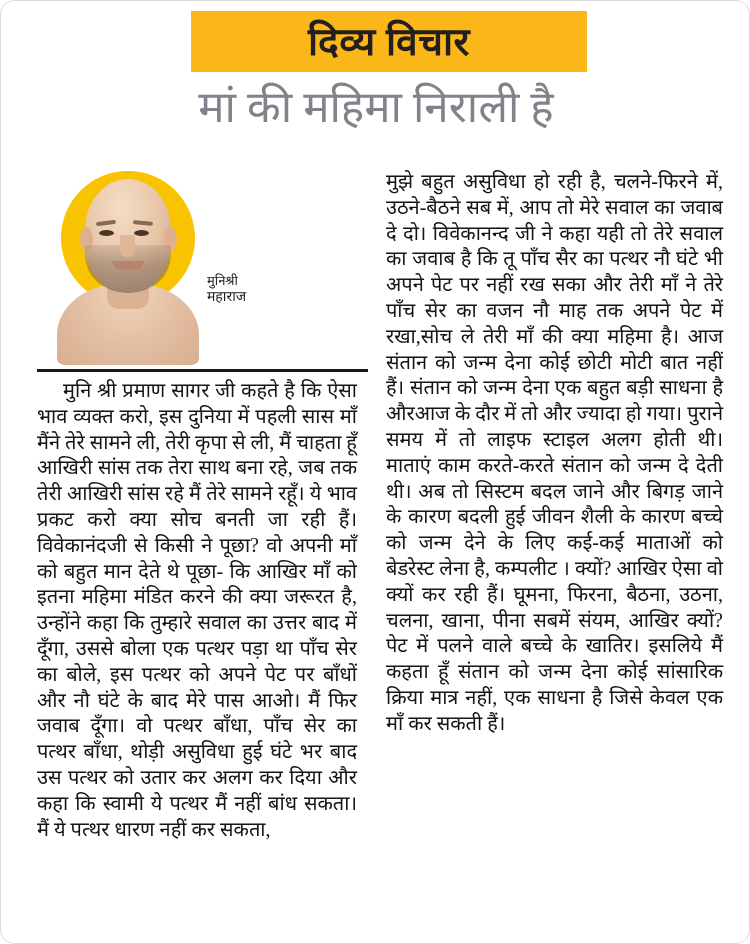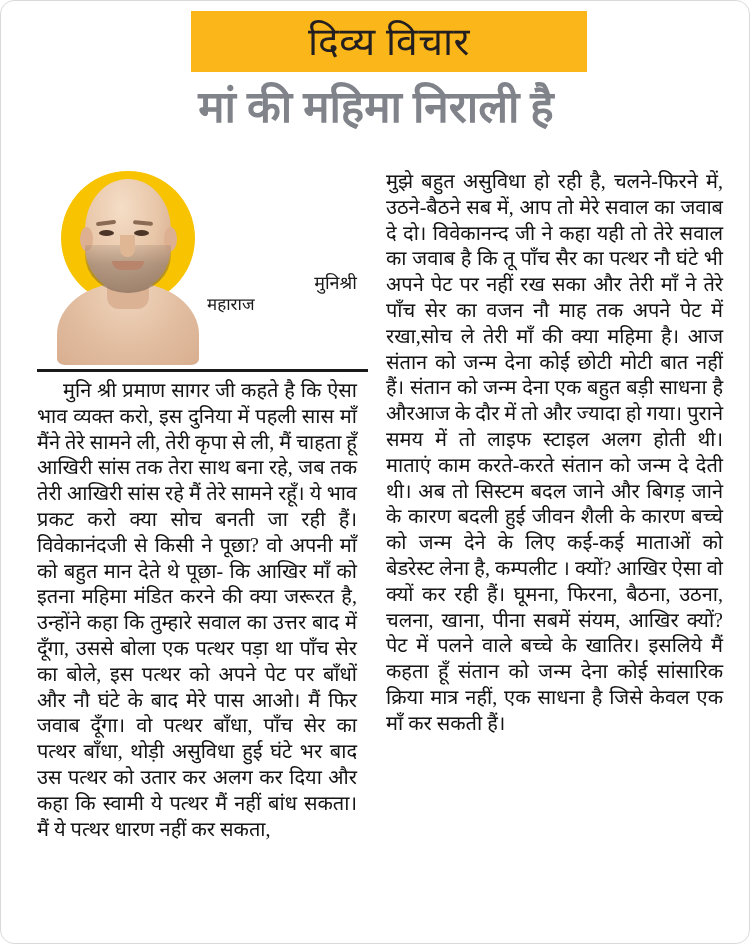--- a/index.html
+++ b/index.html
@@ -33,37 +33,37 @@
     top: 10px;
     width: 396px;
     height: 61px;
     background: #fbb619;
     display: flex;
     align-items: center;
     justify-content: center;
   }
   .masthead-text {
     font-family: "Liberation Serif", "DejaVu Serif", serif;
-    font-weight: normal;
+    font-weight: bold;
     font-size: 39px;
     line-height: 1;
     color: #231f20;
     letter-spacing: 0.5px;
     white-space: nowrap;
   }
 
   
   .headline {
     position: absolute;
     left: 0;
     top: 82px;
     width: 750px;
     text-align: center;
     font-family: "Liberation Serif", "DejaVu Serif", serif;
-    font-weight: bold;
+    font-weight: normal;
     font-size: 44px;
     line-height: 1.15;
     color: #808389;
     white-space: nowrap;
   }
 
   
   .columns {
     position: absolute;
     left: 0;
@@ -189,23 +189,23 @@
   }
 
   .portrait-caption {
     position: absolute;
     left: 182px;
     top: 104px;
     width: 150px;
     color: #1a1a1a;
     line-height: 1.22;
   }
-  .cap-line-1 { font-size: 18px; text-align: right; }
+  .cap-line-1 { font-size: 13px; }
   .cap-line-2 { font-size: 19px; font-weight: bold; white-space: nowrap; }
-  .cap-line-3 { font-size: 17px; }
+  .cap-line-3 { font-size: 14px; font-family: Liberation Mono, monospace; }
 
   
   .rule {
     width: 331px;
     height: 3px;
     background: #1a1a1a;
     margin: 4px 0 6px 12px;
   }
 
   

